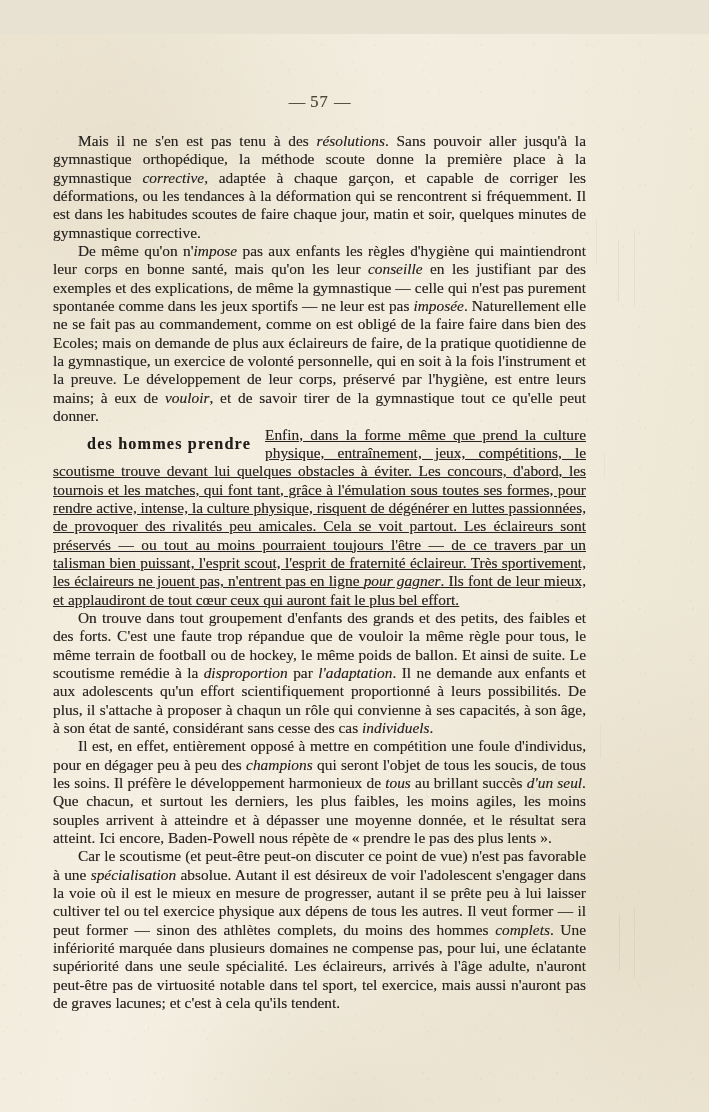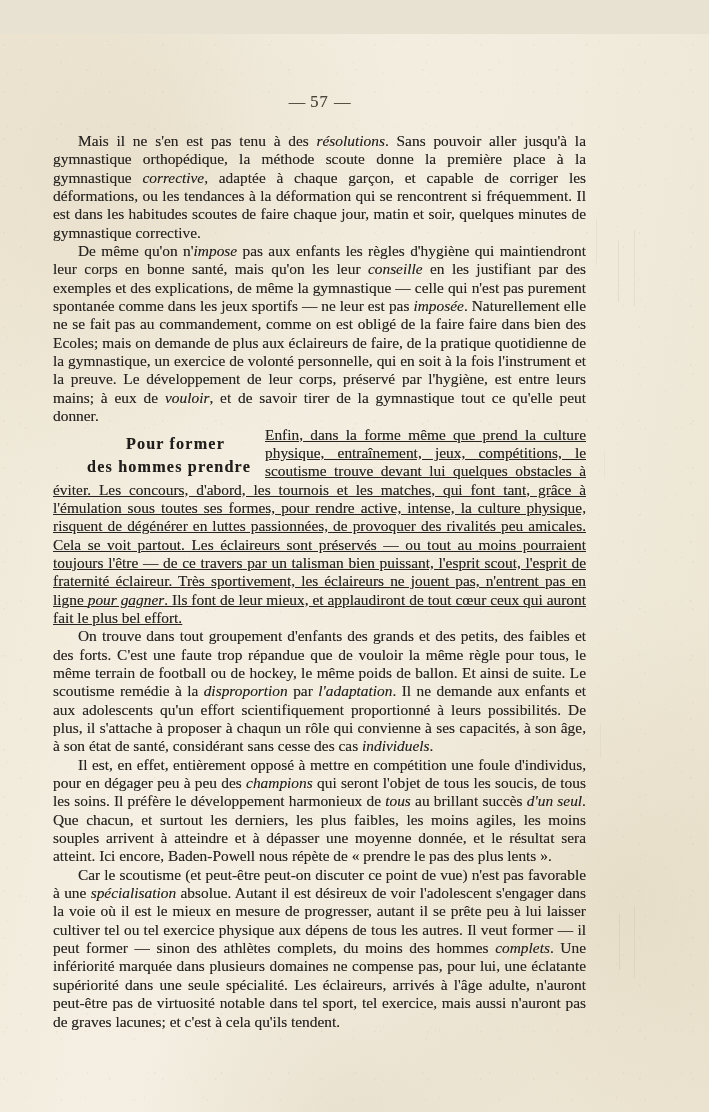--- a/index.html
+++ b/index.html
@@ -131,21 +131,20 @@
     </div>
 
     <div class="body-text">
 
       <p>Mais il ne s'en est pas tenu à des <i>résolutions</i>. Sans pouvoir aller jusqu'à la gymnastique orthopédique, la méthode scoute donne la première place à la gymnastique <i>corrective,</i> adaptée à chaque garçon, et capable de corriger les déformations, ou les tendances à la déformation qui se rencontrent si fréquemment. Il est dans les habitudes scoutes de faire chaque jour, matin et soir, quelques minutes de gymnastique corrective.</p>
 
       <p>De même qu'on n'<i>impose</i> pas aux enfants les règles d'hygiène qui maintiendront leur corps en bonne santé, mais qu'on les leur <i>conseille</i> en les justifiant par des exemples et des explications, de même la gymnastique — celle qui n'est pas purement spontanée comme dans les jeux sportifs — ne leur est pas <i>imposée</i>. Naturellement elle ne se fait pas au commandement, comme on est obligé de la faire faire dans bien des Ecoles; mais on demande de plus aux éclaireurs de faire, de la pratique quotidienne de la gymnastique, un exercice de volonté personnelle, qui en soit à la fois l'instrument et la preuve. Le développement de leur corps, préservé par l'hygiène, est entre leurs mains; à eux de <i>vouloir</i>, et de savoir tirer de la gymnastique tout ce qu'elle peut donner.</p>
 
       <div class="clearfix">
         <div class="sidehead">
-          <span class="l1">Pour former</span>
           <span class="l2">des hommes prendre</span>
         </div>
         <p class="no-indent">Enfin, dans la forme même que prend la culture physique, entraînement, jeux, compétitions, le scoutisme trouve devant lui quelques obstacles à éviter. Les concours, d'abord, les tournois et les matches, qui font tant, grâce à l'émulation sous toutes ses formes, pour rendre active, intense, la culture physique, risquent de dégénérer en luttes passionnées, de provoquer des rivalités peu amicales. Cela se voit partout. Les éclaireurs sont préservés — ou tout au moins pourraient toujours l'être — de ce travers par un talisman bien puissant, l'esprit scout, l'esprit de fraternité éclaireur. Très sportivement, les éclaireurs ne jouent pas, n'entrent pas en ligne <i>pour gagner</i>. Ils font de leur mieux, et applaudiront de tout cœur ceux qui auront fait le plus bel effort.</p>
       </div>
 
       <p>On trouve dans tout groupement d'enfants des grands et des petits, des faibles et des forts. C'est une faute trop répandue que de vouloir la même règle pour tous, le même terrain de football ou de hockey, le même poids de ballon. Et ainsi de suite. Le scoutisme remédie à la <i>disproportion</i> par <i>l'adaptation</i>. Il ne demande aux enfants et aux adolescents qu'un effort scientifiquement proportionné à leurs possibilités. De plus, il s'attache à proposer à chaqun un rôle qui convienne à ses capacités, à son âge, à son état de santé, considérant sans cesse des cas <i>individuels</i>.</p>
 
       <p>Il est, en effet, entièrement opposé à mettre en compétition une foule d'individus, pour en dégager peu à peu des <i>champions</i> qui seront l'objet de tous les soucis, de tous les soins. Il préfère le développement harmonieux de <i>tous</i> au brillant succès <i>d'un seul</i>. Que chacun, et surtout les derniers, les plus faibles, les moins agiles, les moins souples arrivent à atteindre et à dépasser une moyenne donnée, et le résultat sera atteint. Ici encore, Baden-Powell nous répète de « prendre le pas des plus lents ».</p>
 
       <p>Car le scoutisme (et peut-être peut-on discuter ce point de vue) n'est pas favorable à une <i>spécialisation</i> absolue. Autant il est désireux de voir l'adolescent s'engager dans la voie où il est le mieux en mesure de progresser, autant il se prête peu à lui laisser cultiver tel ou tel exercice physique aux dépens de tous les autres. Il veut former — il peut former — sinon des athlètes complets, du moins des hommes <i>complets</i>. Une infériorité marquée dans plusieurs domaines ne compense pas, pour lui, une éclatante supériorité dans une seule spécialité. Les éclaireurs, arrivés à l'âge adulte, n'auront peut-être pas de virtuosité notable dans tel sport, tel exercice, mais aussi n'auront pas de graves lacunes; et c'est à cela qu'ils tendent.</p>

